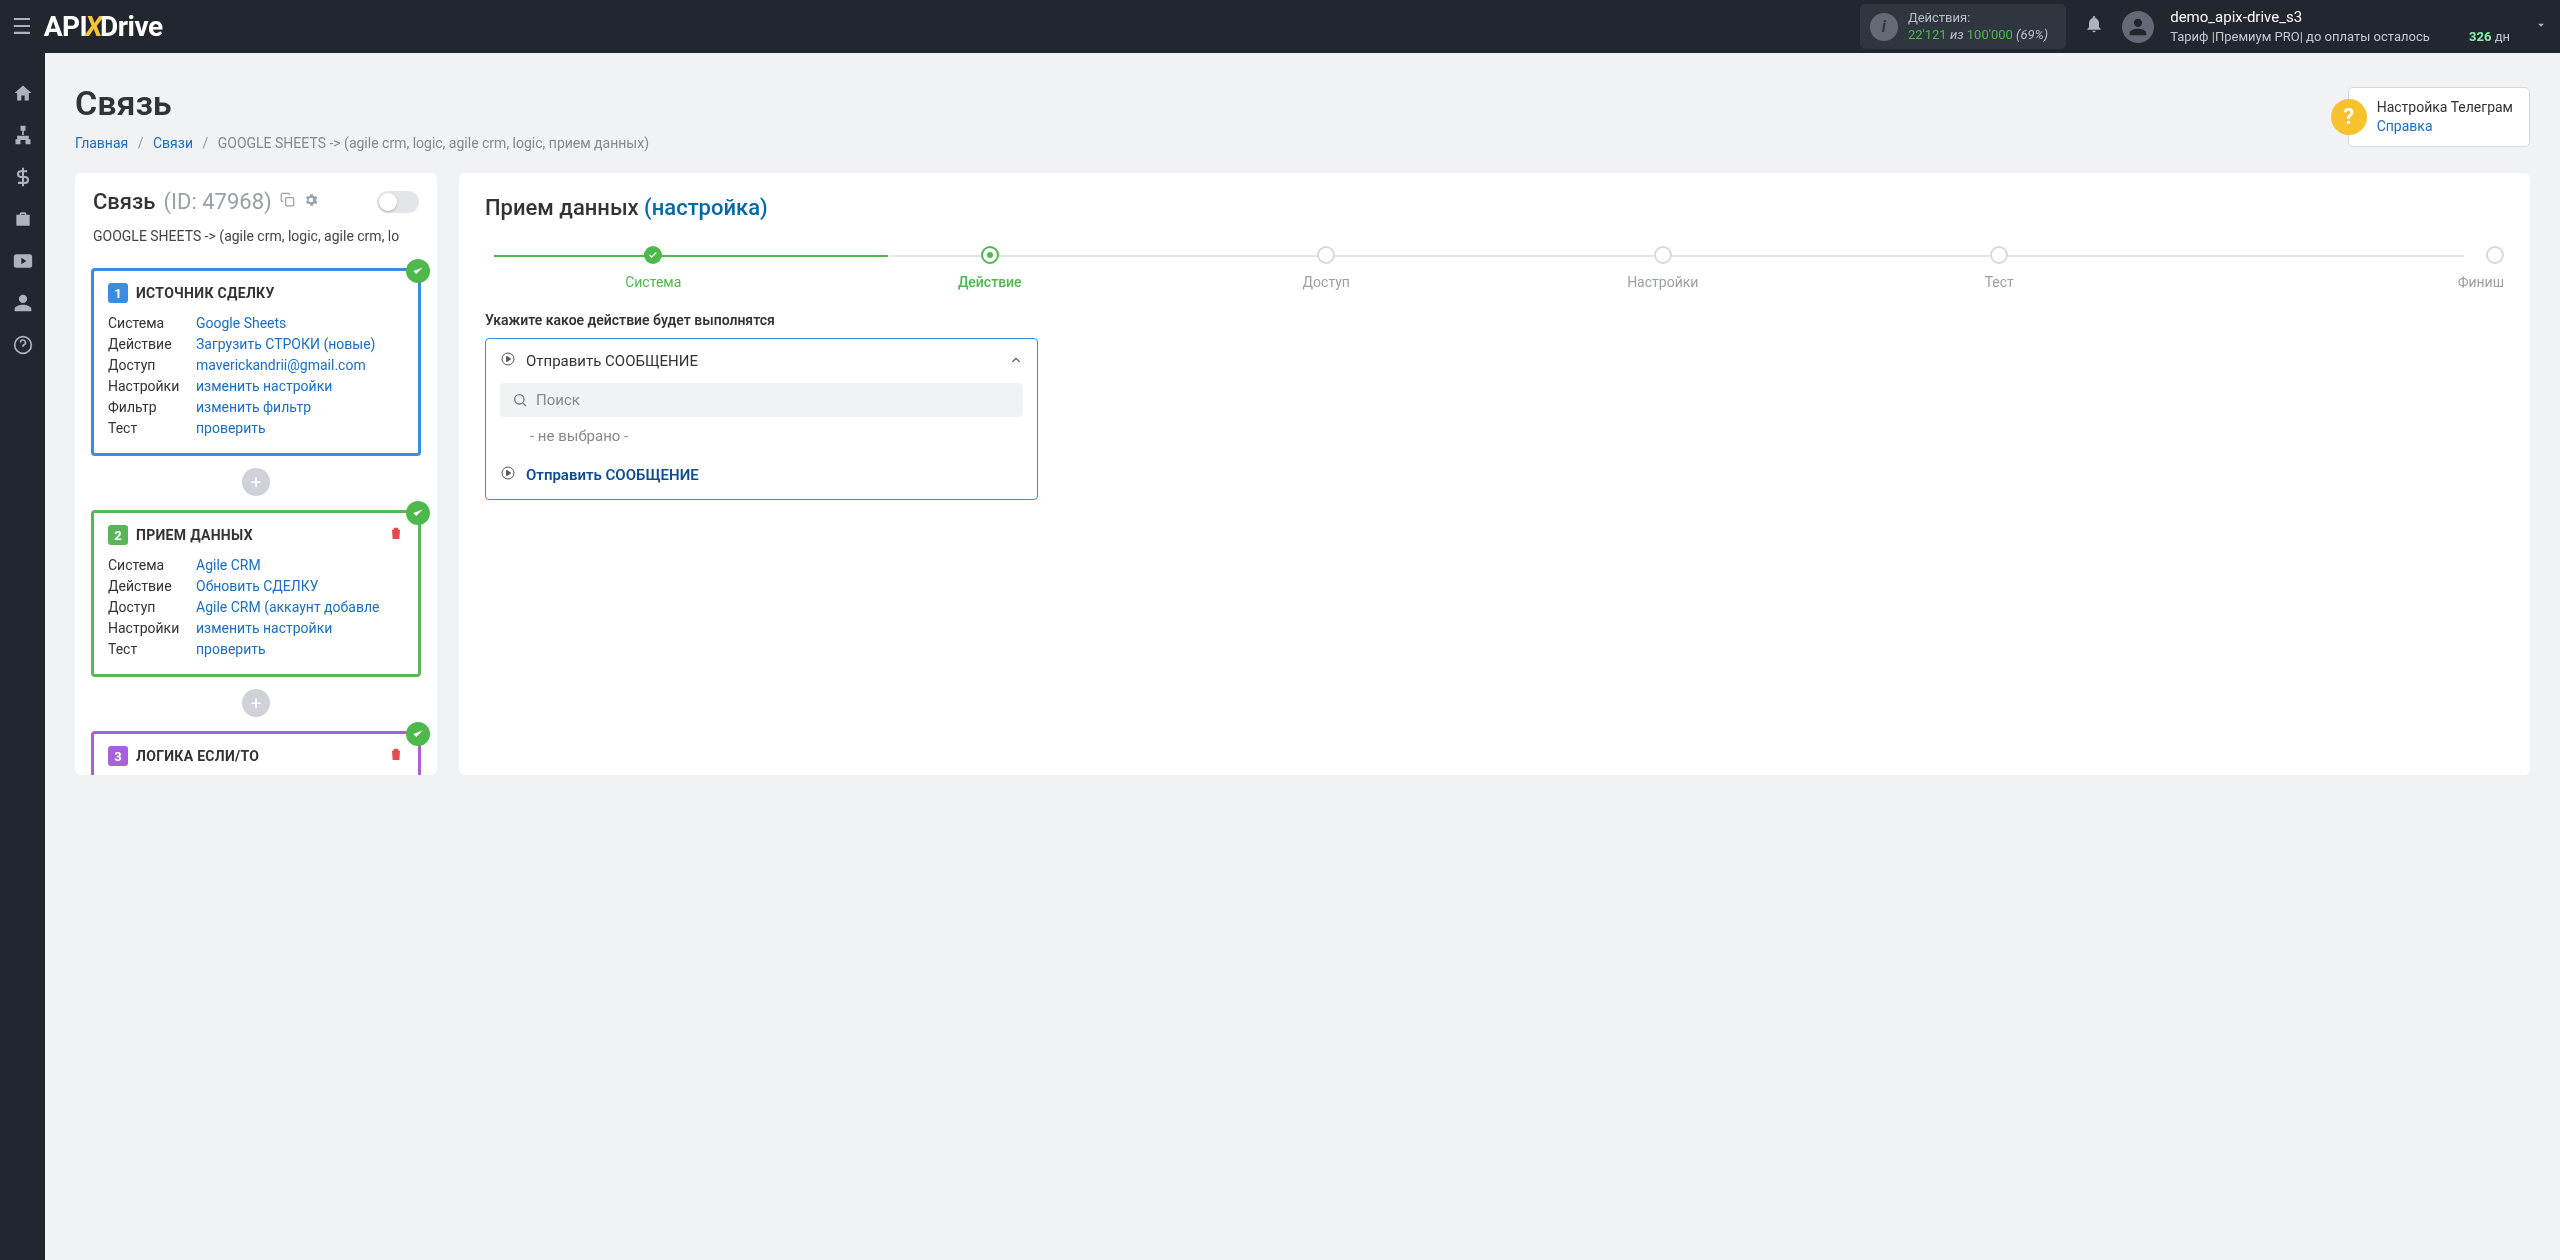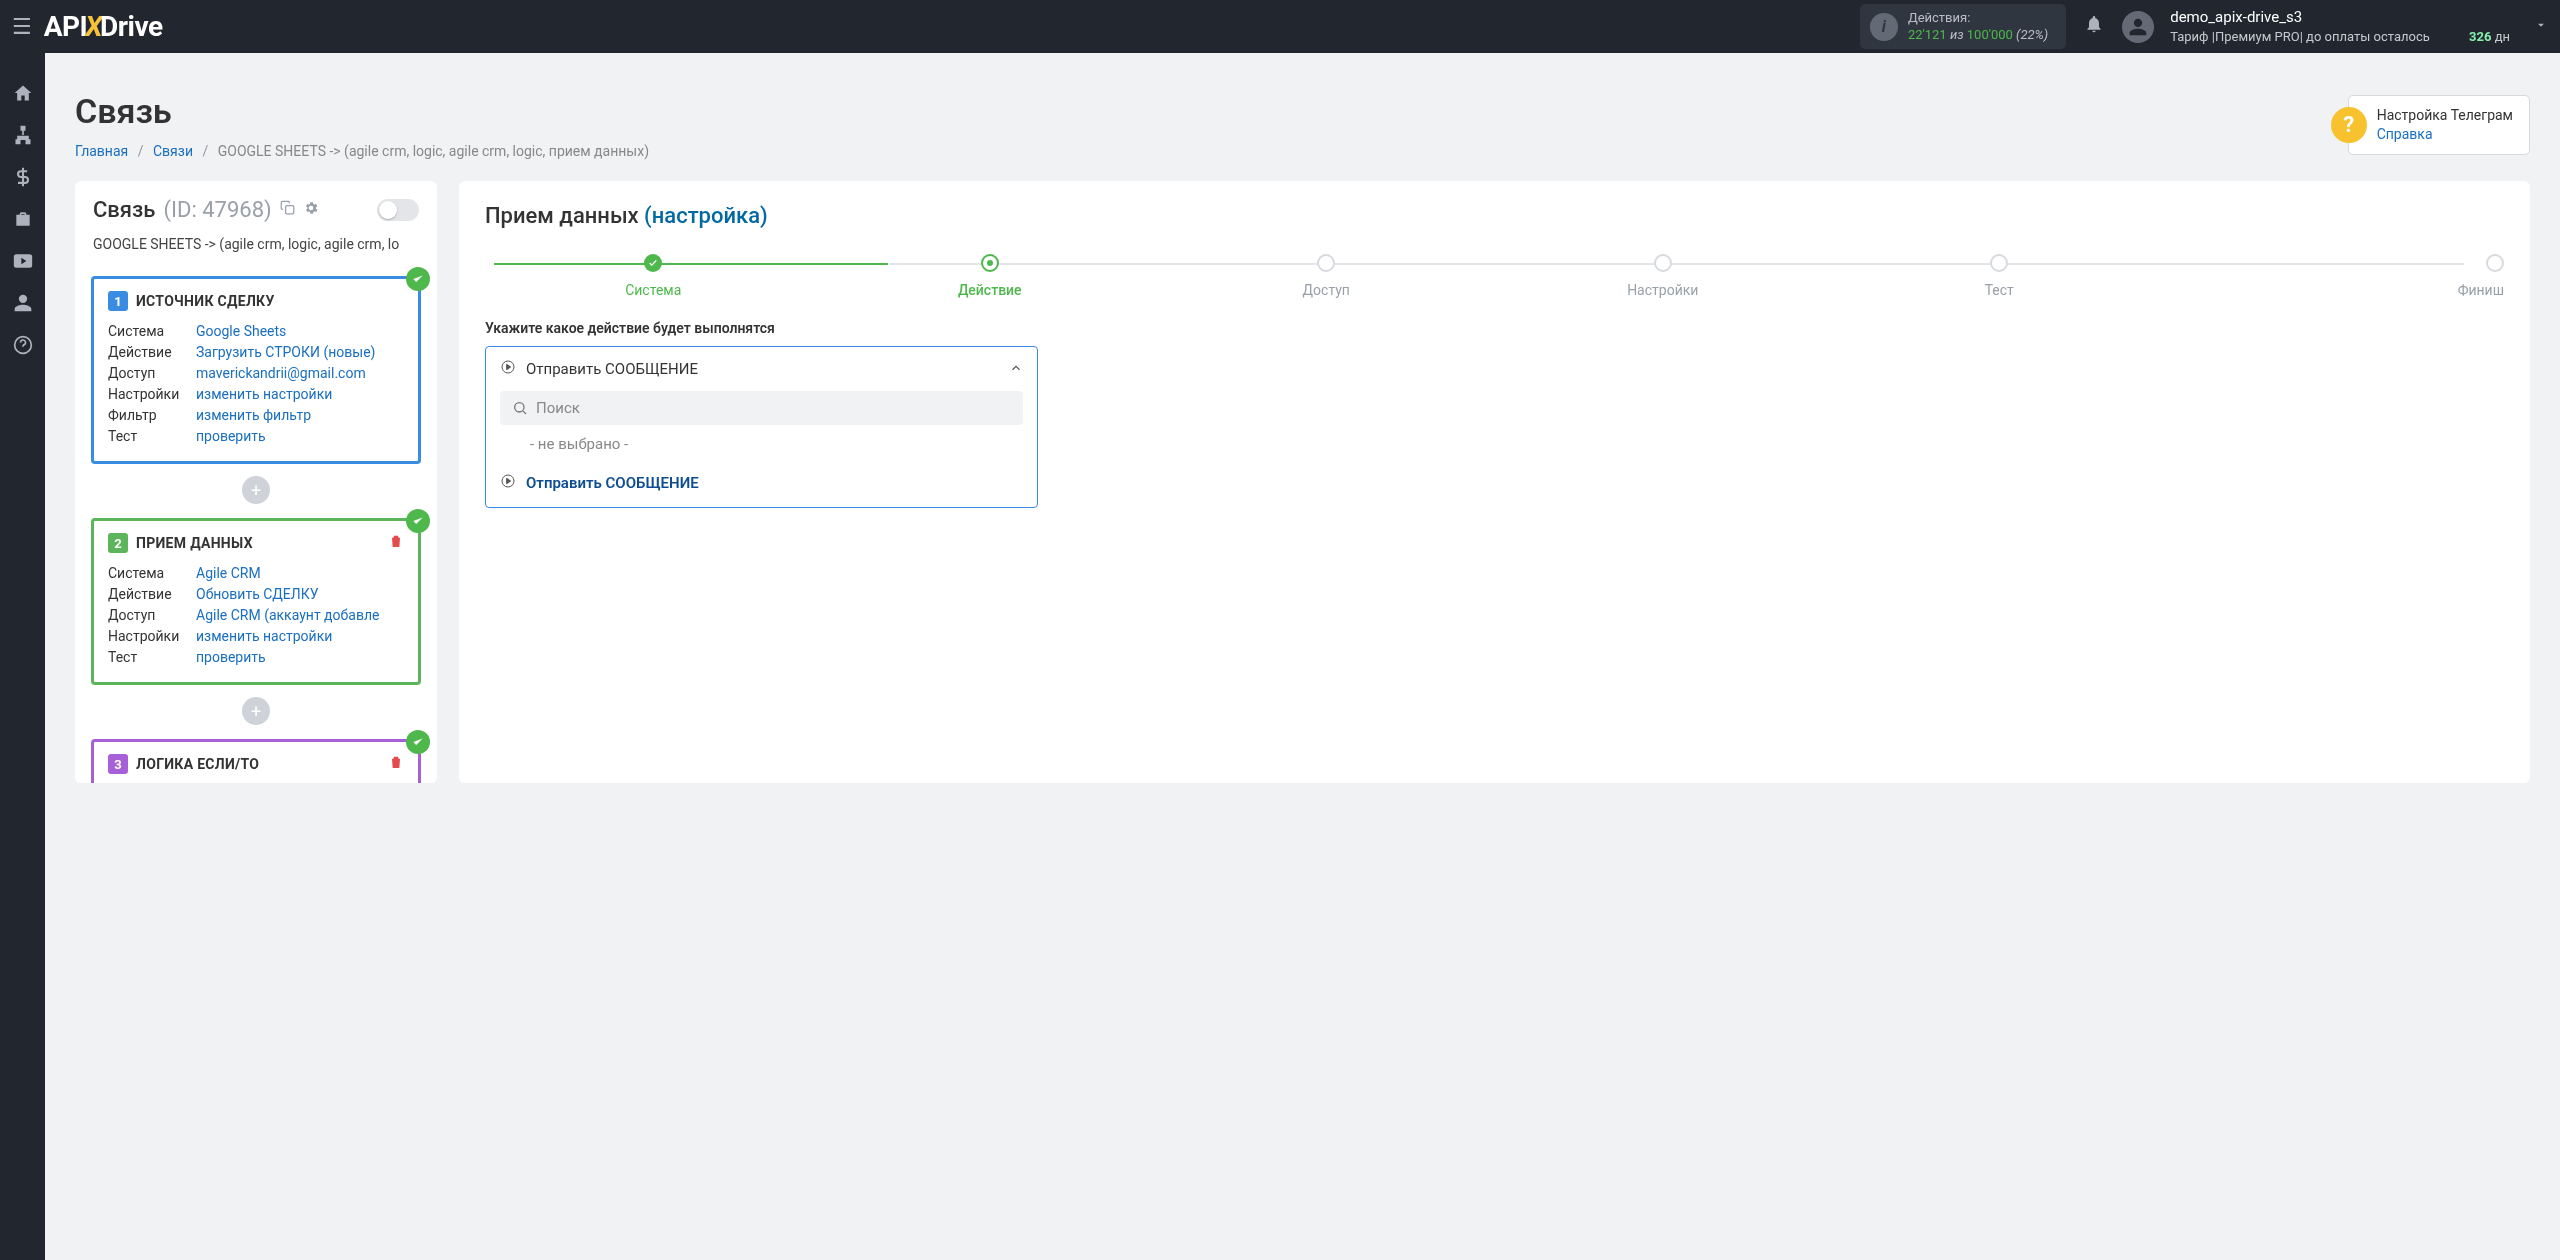--- a/index.html
+++ b/index.html
@@ -23,21 +23,21 @@
 .user-sect { display: flex; align-items: center; gap: 16px; }
 .avatar { width: 32px; height: 32px; border-radius: 50%; background: #636a75; display: flex; align-items: center; justify-content: center; }
 .avatar svg { width: 20px; height: 20px; fill: #21262f; }
 .user-text { font-size: 13px; line-height: 1.25; color: #c5cad1; }
 .user-text .uname { color: #fff; font-size: 15px; margin-bottom: 2px; }
 .user-text b { color: #86efac; margin-left: 36px; }
 .chev { color: #adb3bd; font-size: 14px; margin-left: 8px; }
 .layout { display: flex; height: calc(100vh - 53px); }
 .sidenav { width: 45px; background: #21262f; display: flex; flex-direction: column; padding-top: 30px; gap: 18px; align-items: center; }
 .sidenav svg { width: 20px; height: 20px; fill: #adb3bd; cursor: pointer; }
-.content { flex: 1; padding: 38px 30px; overflow: auto; }
+.content { flex: 1; padding: 30px 30px; overflow: auto; }
 .page-head { display: flex; align-items: flex-start; }
 .page-head-left { flex: 1; }
 .h1 { font-size: 34px; font-weight: 600; color: #333; margin-bottom: 12px; }
 .crumbs { font-size: 14px; color: #888; }
 .crumbs a { color: #1a6fc0; text-decoration: none; }
 .crumbs .sep { margin: 0 6px; color: #999; }
 .help-box { background: #fff; border: 1px solid #d6d9de; border-radius: 5px; padding: 10px 16px 10px 10px; display: flex; align-items: center; gap: 10px; position: relative; margin-top: 4px; }
 .help-badge { position: absolute; left: -18px; top: 50%; transform: translateY(-50%); width: 36px; height: 36px; border-radius: 50%; background: #f7c22e; color: #fff; display: flex; align-items: center; justify-content: center; font-size: 22px; font-weight: 700; }
 .help-txt { margin-left: 18px; font-size: 14px; line-height: 1.35; }
 .help-txt .ln1 { color: #333; }
@@ -112,21 +112,21 @@
     <span class="api">API</span>
       <span class="x">X</span>
       <span class="drive">Drive</span>
   </div>
   <div class="topbar-right">
     <div class="actions-pill">
       <span class="info-circ">i</span>
       <div class="actions-text">
         <div class="lbl">Действия:</div>
         <div>
-          <span class="val1">22'121</span><span class="from"> из </span><span class="val2">100'000</span><span class="pct"> (22%)</span>
+          <span class="val1">22'121</span><span class="from"> из </span><span class="val2">100'000</span><span class="pct"> (69%)</span>
         </div>
       </div>
     </div>
     <span class="bell">
       <svg viewBox="0 0 24 24" width="20" height="20" fill="#adb3bd">
           <path d="M12 22a2 2 0 0 0 2-2h-4a2 2 0 0 0 2 2zm6-6V11c0-3.07-1.63-5.64-4.5-6.32V4a1.5 1.5 0 0 0-3 0v.68C7.64 5.36 6 7.92 6 11v5l-2 2v1h16v-1l-2-2z"></path>
         </svg>
     </span>
     <div class="user-sect">
       <span class="avatar">

